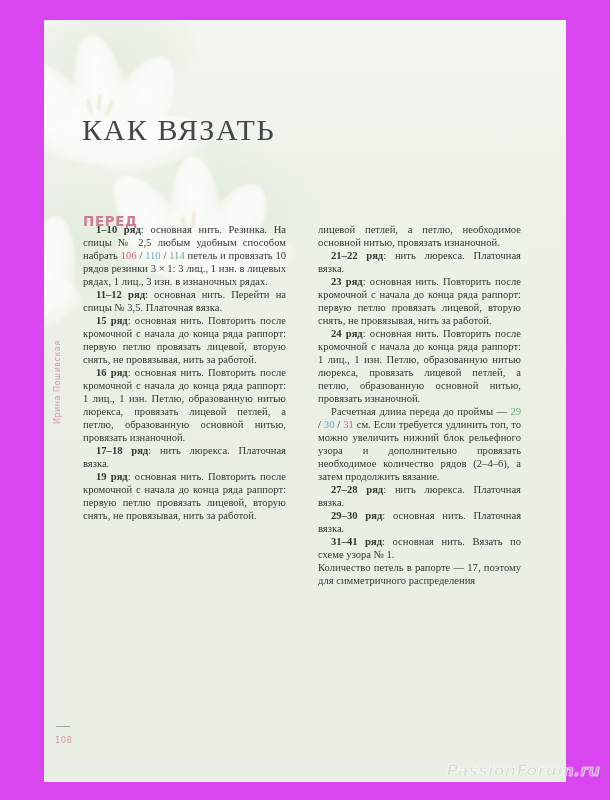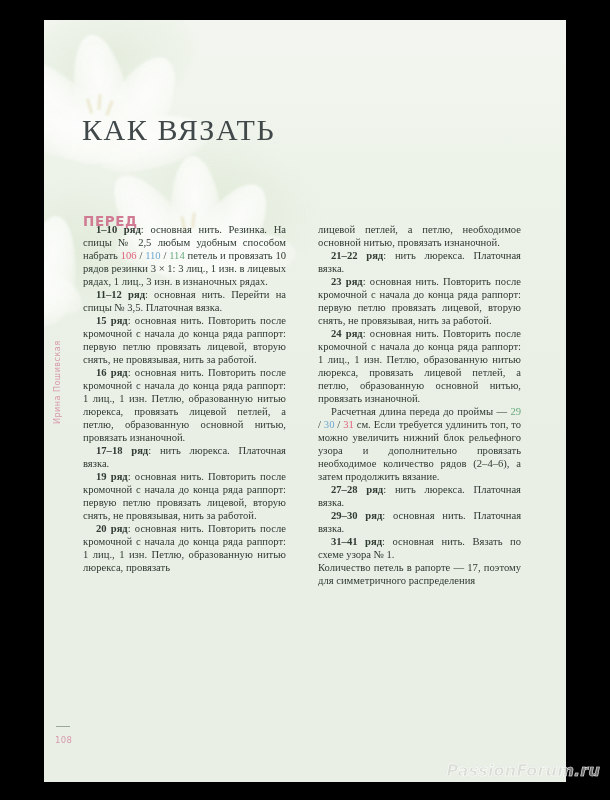--- a/index.html
+++ b/index.html
@@ -12,21 +12,21 @@
     height: 800px;
     font-family: "Liberation Serif", "DejaVu Serif", serif;
     -webkit-font-smoothing: antialiased;
   }
 
   .page {
     position: relative;
     width: 610px;
     height: 800px;
     overflow: hidden;
-    background: #000000;
+    background: #d946ef;
   }
 
   
   .sheet {
     position: absolute;
     left: 44px;
     top: 20px;
     width: 522px;
     height: 762px;
     background: #eaf0e6;
@@ -230,23 +230,20 @@
       </p>
 
       <p class="ind">
         <span class="rowlbl">17–18 ряд</span><span>: нить люрекса. Платочная вязка.</span>
       </p>
 
       <p class="ind">
         <span class="rowlbl">19 ряд</span><span>: основная нить. Повторить после кромочной с начала до конца ряда раппорт: первую петлю провязать лицевой, вторую снять, не провязывая, нить за работой.</span>
       </p>
 
-      <p class="ind">
-        <span class="rowlbl">20 ряд</span><span>: основная нить. Повторить после кромочной с начала до конца ряда раппорт: 1 лиц., 1 изн. Петлю, образованную нитью люрекса, провязать</span>
-      </p>
 
     </div>
 
     <div class="col col-right">
 
       <p>
         <span>лицевой петлей, а петлю, необходимое основной нитью, провязать изнаночной.</span>
       </p>
 
       <p class="ind">

